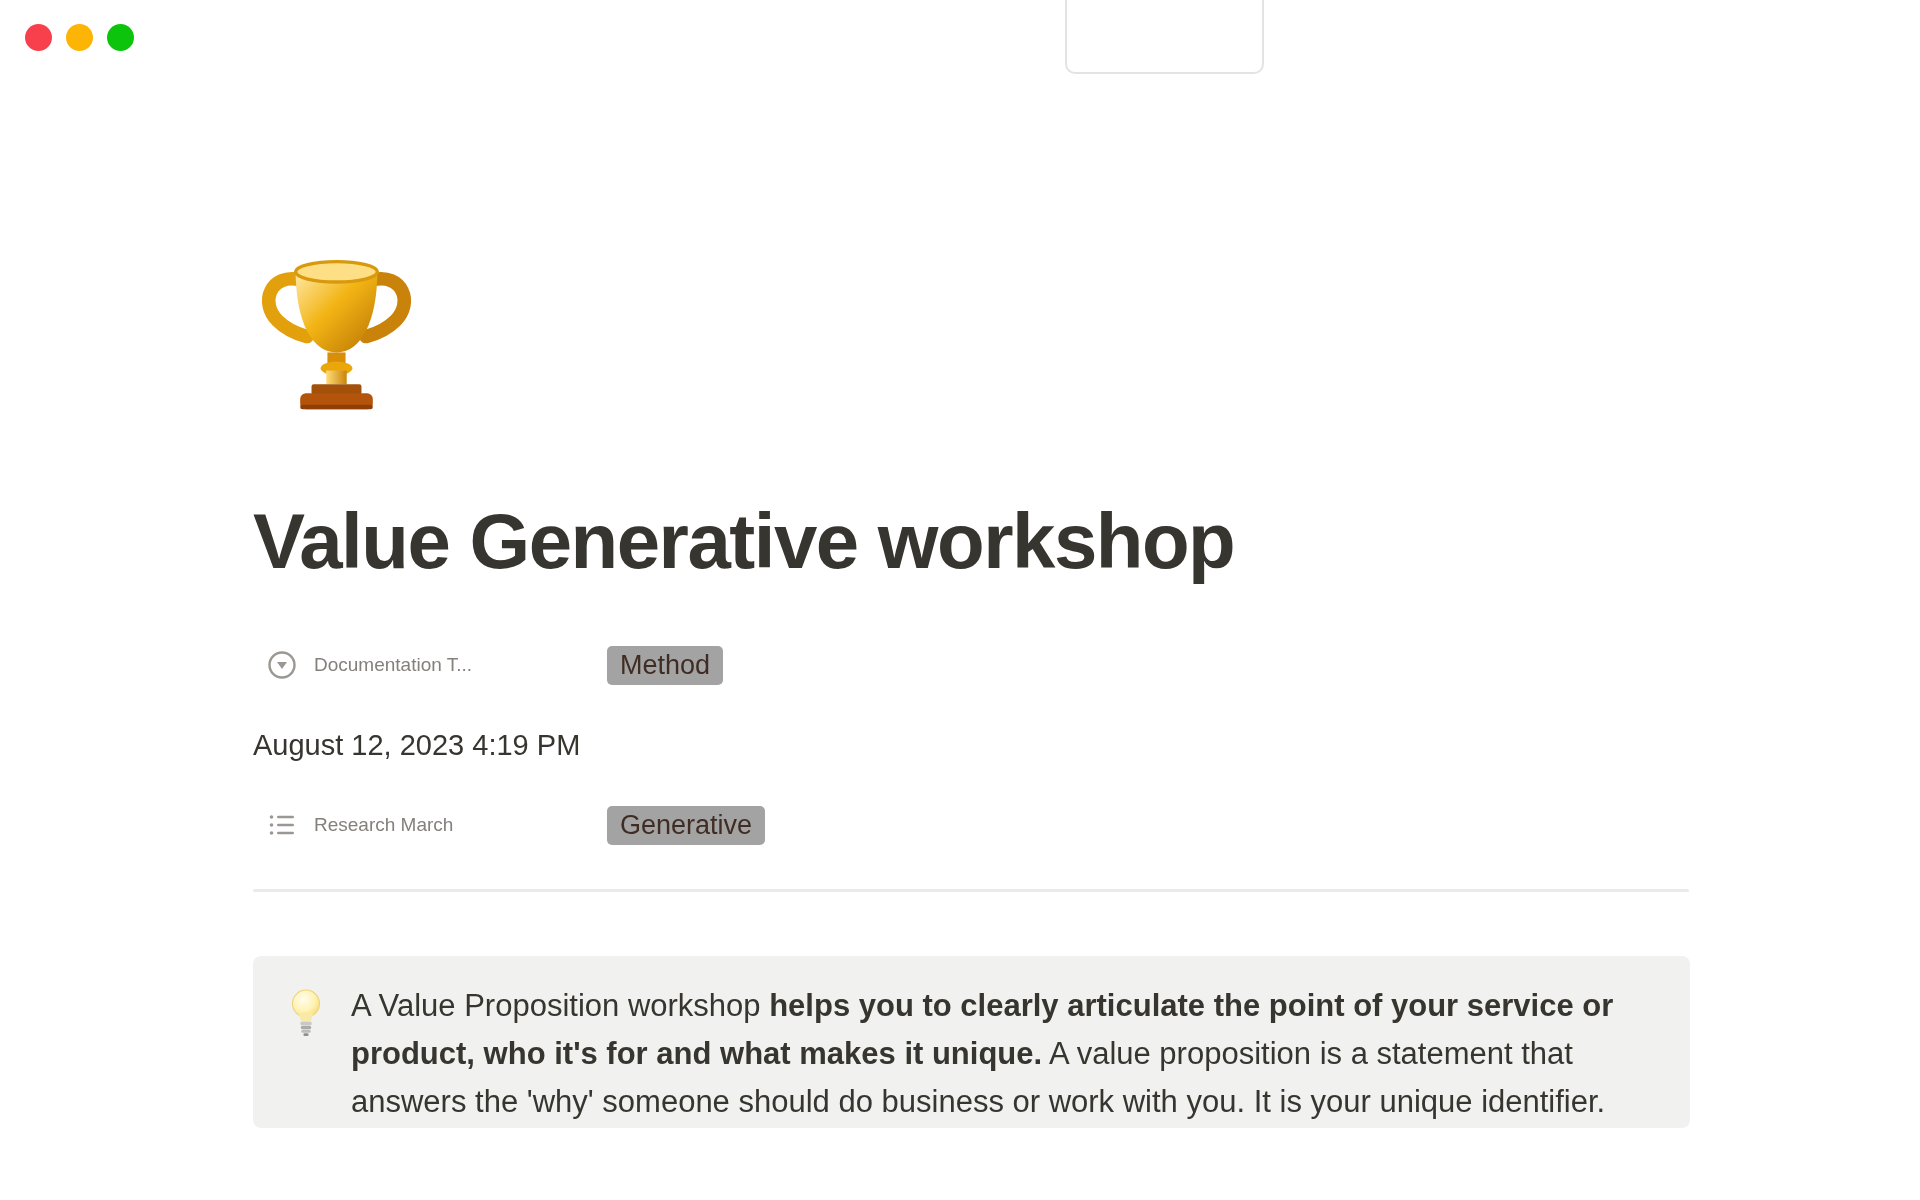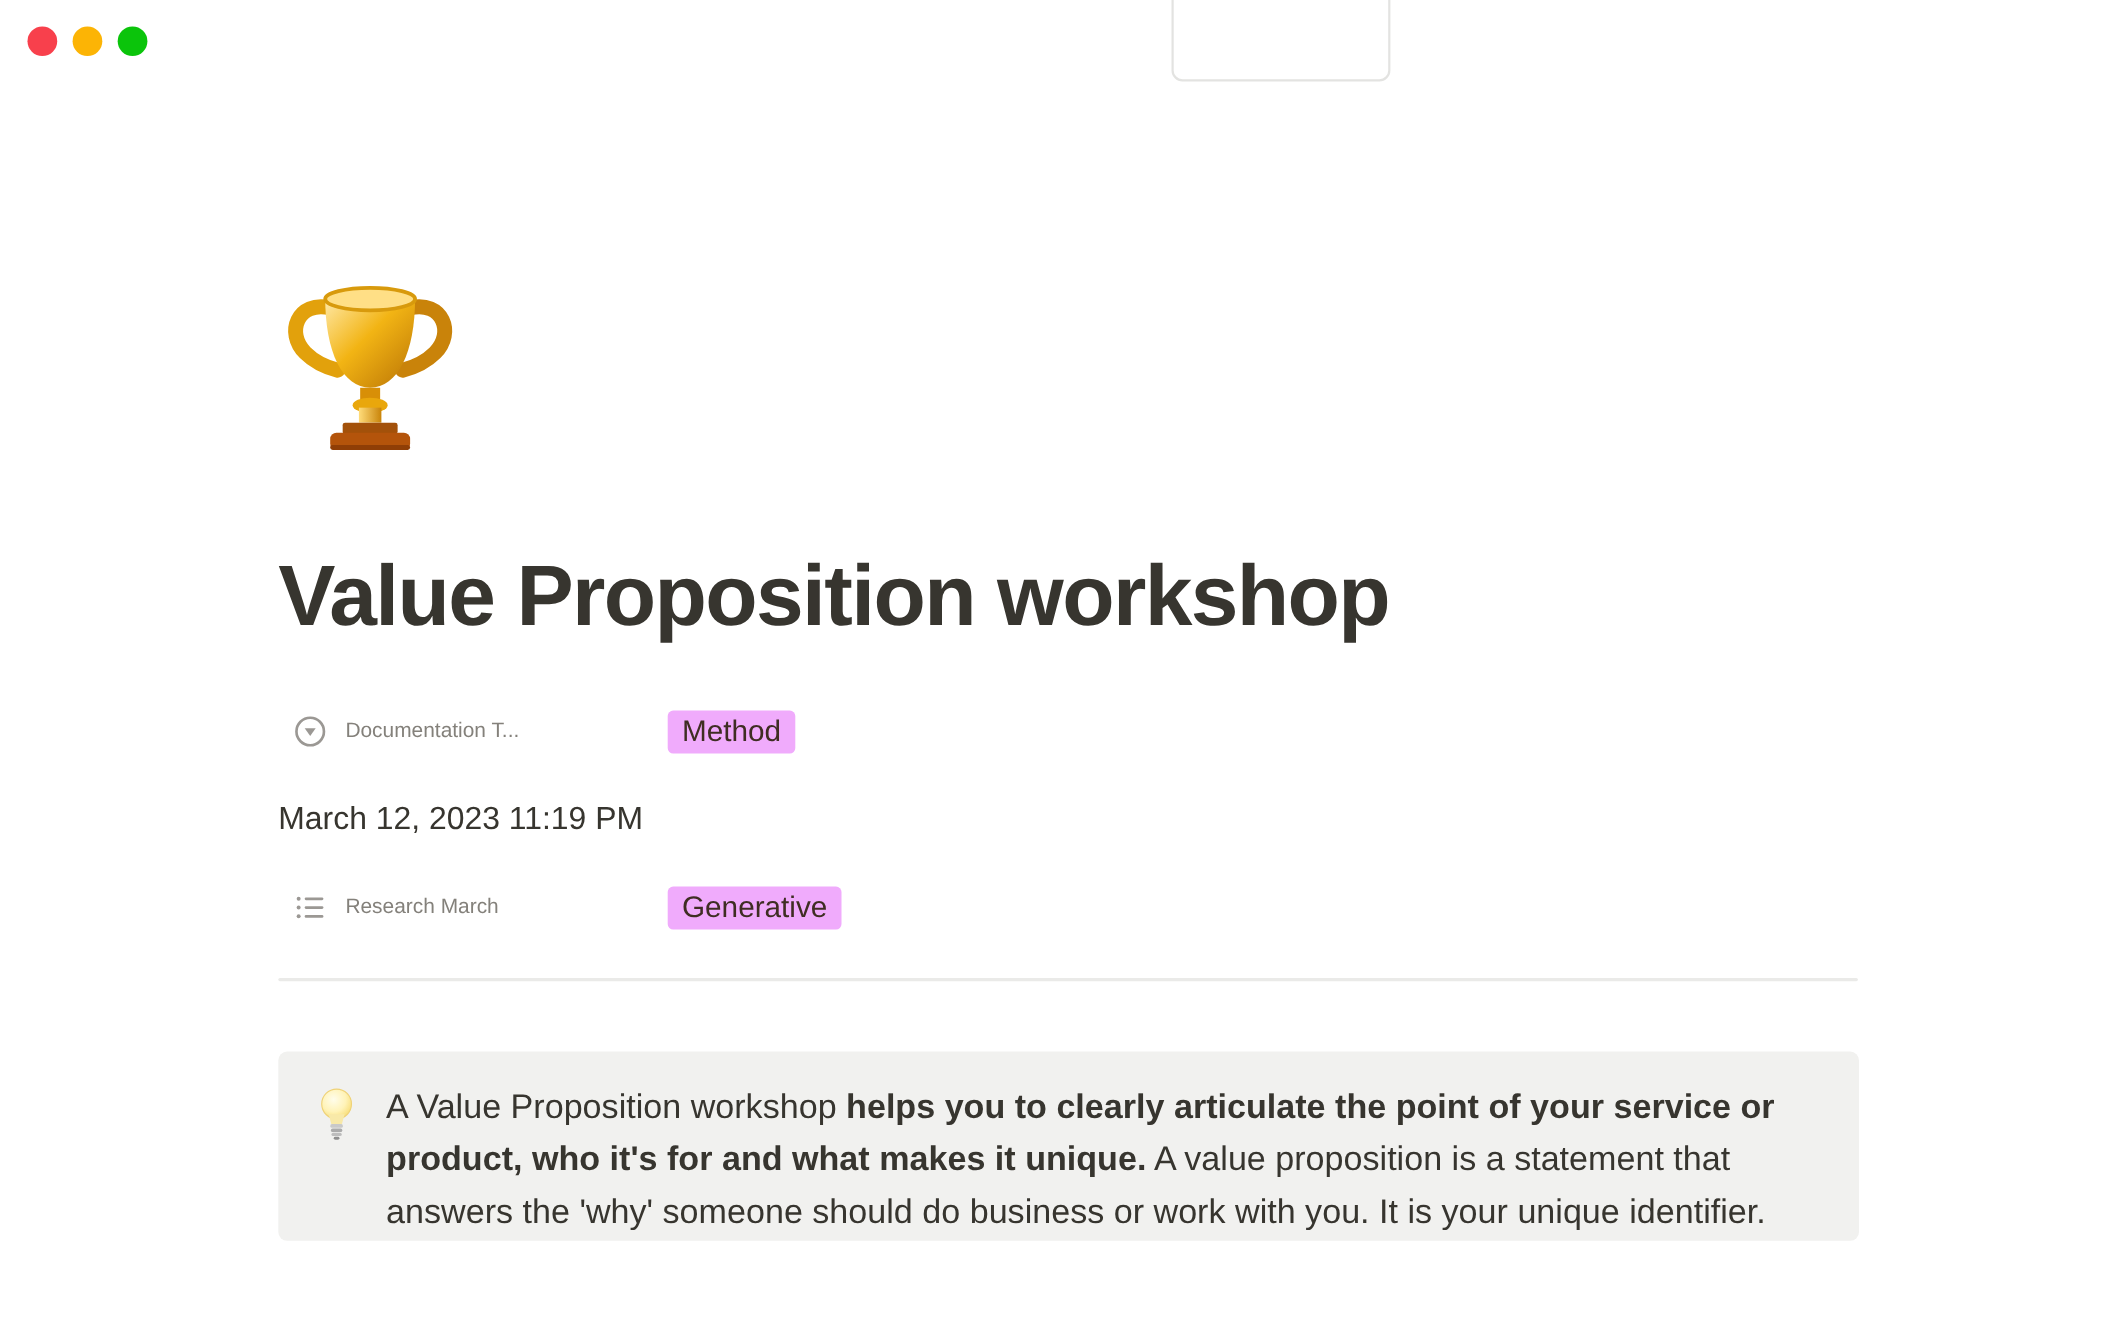--- a/index.html
+++ b/index.html
@@ -25,21 +25,21 @@
   .page-title { position:absolute; left:253px; top:496px; width:1437px;
                 font-size:78px; font-weight:700; letter-spacing:-1.5px; color:#37352F; }
 
   
   .props { position:absolute; left:253px; top:625px; width:1437px; }
   .prop-row { display:flex; align-items:center; height:80px; }
   .prop-left { display:flex; align-items:center; width:354px; padding-left:13px; flex:0 0 354px; }
   .prop-icon { width:32px; height:32px; margin-right:16px; flex:0 0 32px; display:flex;
                align-items:center; justify-content:center; }
   .prop-label { font-size:19px; color:#84817B; white-space:nowrap; overflow:hidden; }
-  .tag { display:inline-block; background:#f0abfc; color:#3F2D23; font-size:27px;
+  .tag { display:inline-block; background:#a3a3a3; color:#3F2D23; font-size:27px;
          line-height:39px; padding:0 13px; border-radius:5px; font-weight:400; }
   .prop-text-value { font-size:29px; color:#37352F; }
 
   
   .divider { position:absolute; left:253px; top:889px; width:1436px; height:3px;
              background:#EAEAE8; border-radius:2px; }
 
   
   .callout { position:absolute; left:253px; top:956px; width:1437px; height:172px;
              background:#F1F1EF; border-radius:8px; display:flex; align-items:flex-start;
@@ -89,39 +89,39 @@
         <ellipse cx="36" cy="53" rx="7" ry="3" fill="#E9A70C"></ellipse>
         <rect x="31.5" y="54" width="9" height="6" fill="url(#gold2)"></rect>
 
         <rect x="25" y="60" width="22" height="4.5" rx="1" fill="#A3510A"></rect>
         <rect x="20" y="64" width="32" height="7" rx="2.5" fill="#B4540B"></rect>
         <rect x="20" y="69" width="32" height="2" rx="1" fill="#8F3E06"></rect>
       </svg>
     </span>
   </div>
 
-  <h1 class="page-title">Value Proposition workshop</h1>
+  <h1 class="page-title">Value Generative workshop</h1>
 
   <div class="props">
 
     <div class="prop-row">
       <div class="prop-left">
         <span class="prop-icon">
           <svg width="30" height="30" viewBox="0 0 30 30">
             <circle cx="15" cy="15" r="12.5" fill="none" stroke="#9B9894" stroke-width="2.4"></circle>
             <path d="M10 12 L20 12 L15 19 Z" fill="#9B9894"></path>
           </svg>
         </span>
         <span class="prop-label">Documentation T...</span>
       </div>
       <span class="tag">Method</span>
     </div>
 
     <div class="prop-row">
-      <span class="prop-text-value">March 12, 2023 11:19 PM</span>
+      <span class="prop-text-value">August 12, 2023 4:19 PM</span>
     </div>
 
     <div class="prop-row">
       <div class="prop-left">
         <span class="prop-icon">
           <svg width="30" height="30" viewBox="0 0 30 30">
             <circle cx="4.5" cy="7" r="1.8" fill="#9B9894"></circle>
             <circle cx="4.5" cy="15" r="1.8" fill="#9B9894"></circle>
             <circle cx="4.5" cy="23" r="1.8" fill="#9B9894"></circle>
             <rect x="10" y="5.8" width="17" height="2.5" rx="1.2" fill="#9B9894"></rect>

